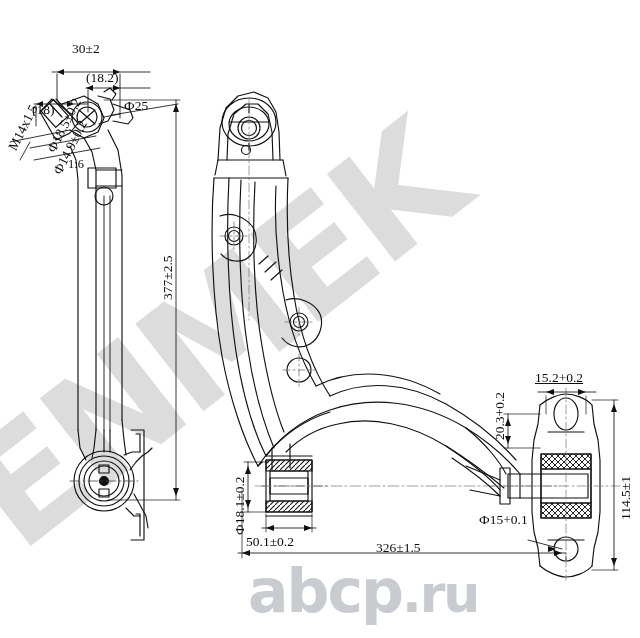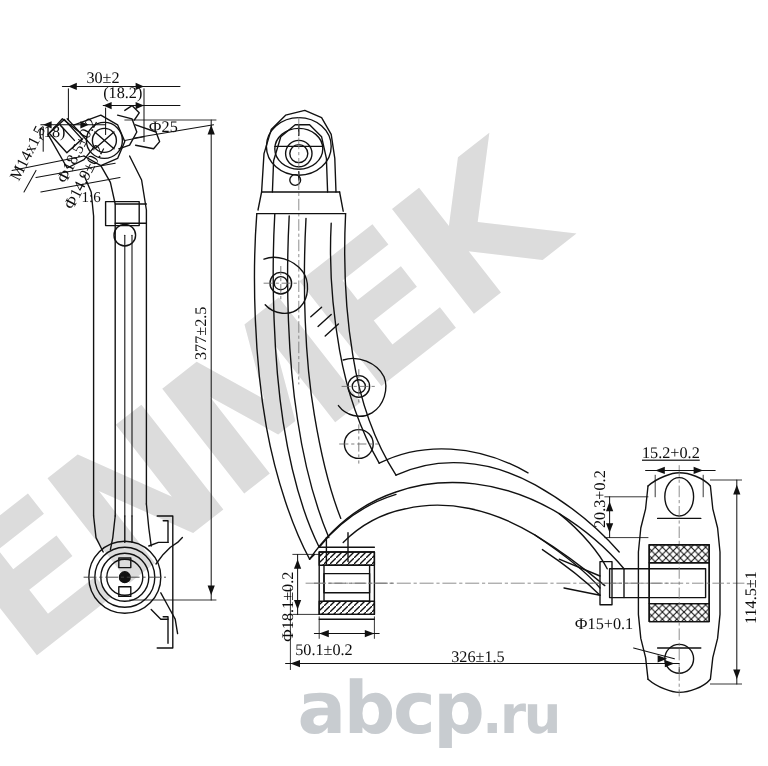--- a/index.html
+++ b/index.html
@@ -32,21 +32,21 @@
     position:absolute;
     left:248px;top:556px;
     font-family:"DejaVu Sans", sans-serif;
     font-size:60px;
     font-weight:bold;
     color:#c8ccd0;
     letter-spacing:-2px;
     user-select:none;pointer-events:none;
     white-space:nowrap;
   }
-  #wm-abcp .ru{font-size:44px;color:#c8ccd0;font-weight:bold;}
+  #wm-abcp .ru{font-size:52px;color:#c8ccd0;font-weight:bold;}
   #drawing{position:absolute;left:0;top:0;width:640px;height:638px;}
   .dim-label{
     position:absolute;
     font-family:"Liberation Serif", serif;
     font-size:13.5px;
     color:#0d0d0d;
     white-space:nowrap;
     letter-spacing:0px;
   }
   .vert{transform-origin:left top;}
@@ -289,21 +289,21 @@
         <path d="M614,566 l-3,-8 h6 z" fill="#111" stroke="none"></path>
         <path d="M592,400 L618,400" stroke-width="0.7"></path>
         <path d="M592,570 L618,570" stroke-width="0.7"></path>
 
         <path d="M528,540 L562,549"></path>
         <path d="M556,549 l-8,-3 v6 z" fill="#111" stroke="none"></path>
       </g>
     </g>
   </svg>
 
-  <div class="dim-label" style="left:72px;top:57px;font-family:Liberation Serif, serif;">30±2</div>
+  <div class="dim-label" style="left:72px;top:41px;font-family:Liberation Serif, serif;">30±2</div>
   <div class="dim-label" style="left:86px;top:70px;">(18.2)</div>
   <div class="dim-label" style="left:32px;top:102px;">(18)</div>
   <div class="dim-label small" style="left:68px;top:121px;">1:6</div>
   <div class="dim-label" style="left:124px;top:98px;">Ф25</div>
   <div class="dim-label vert" style="left:5px;top:146px;transform:rotate(-63deg);transform-origin:left top;">M14x1.5</div>
   <div class="dim-label vert" style="left:44px;top:148px;transform:rotate(-63deg);transform-origin:left top;">Ф18.5±0.2</div>
   <div class="dim-label vert" style="left:50px;top:170px;transform:rotate(-63deg);transform-origin:left top;">Ф14.9±0.2</div>
   <div class="dim-label vert" style="left:160px;top:300px;transform:rotate(-90deg);transform-origin:left top;">377±2.5</div>
   <div class="dim-label vert" style="left:232px;top:535px;transform:rotate(-90deg);transform-origin:left top;">Ф18.1±0.2</div>
   <div class="dim-label" style="left:246px;top:518px;margin-top:16px;">50.1±0.2</div>

